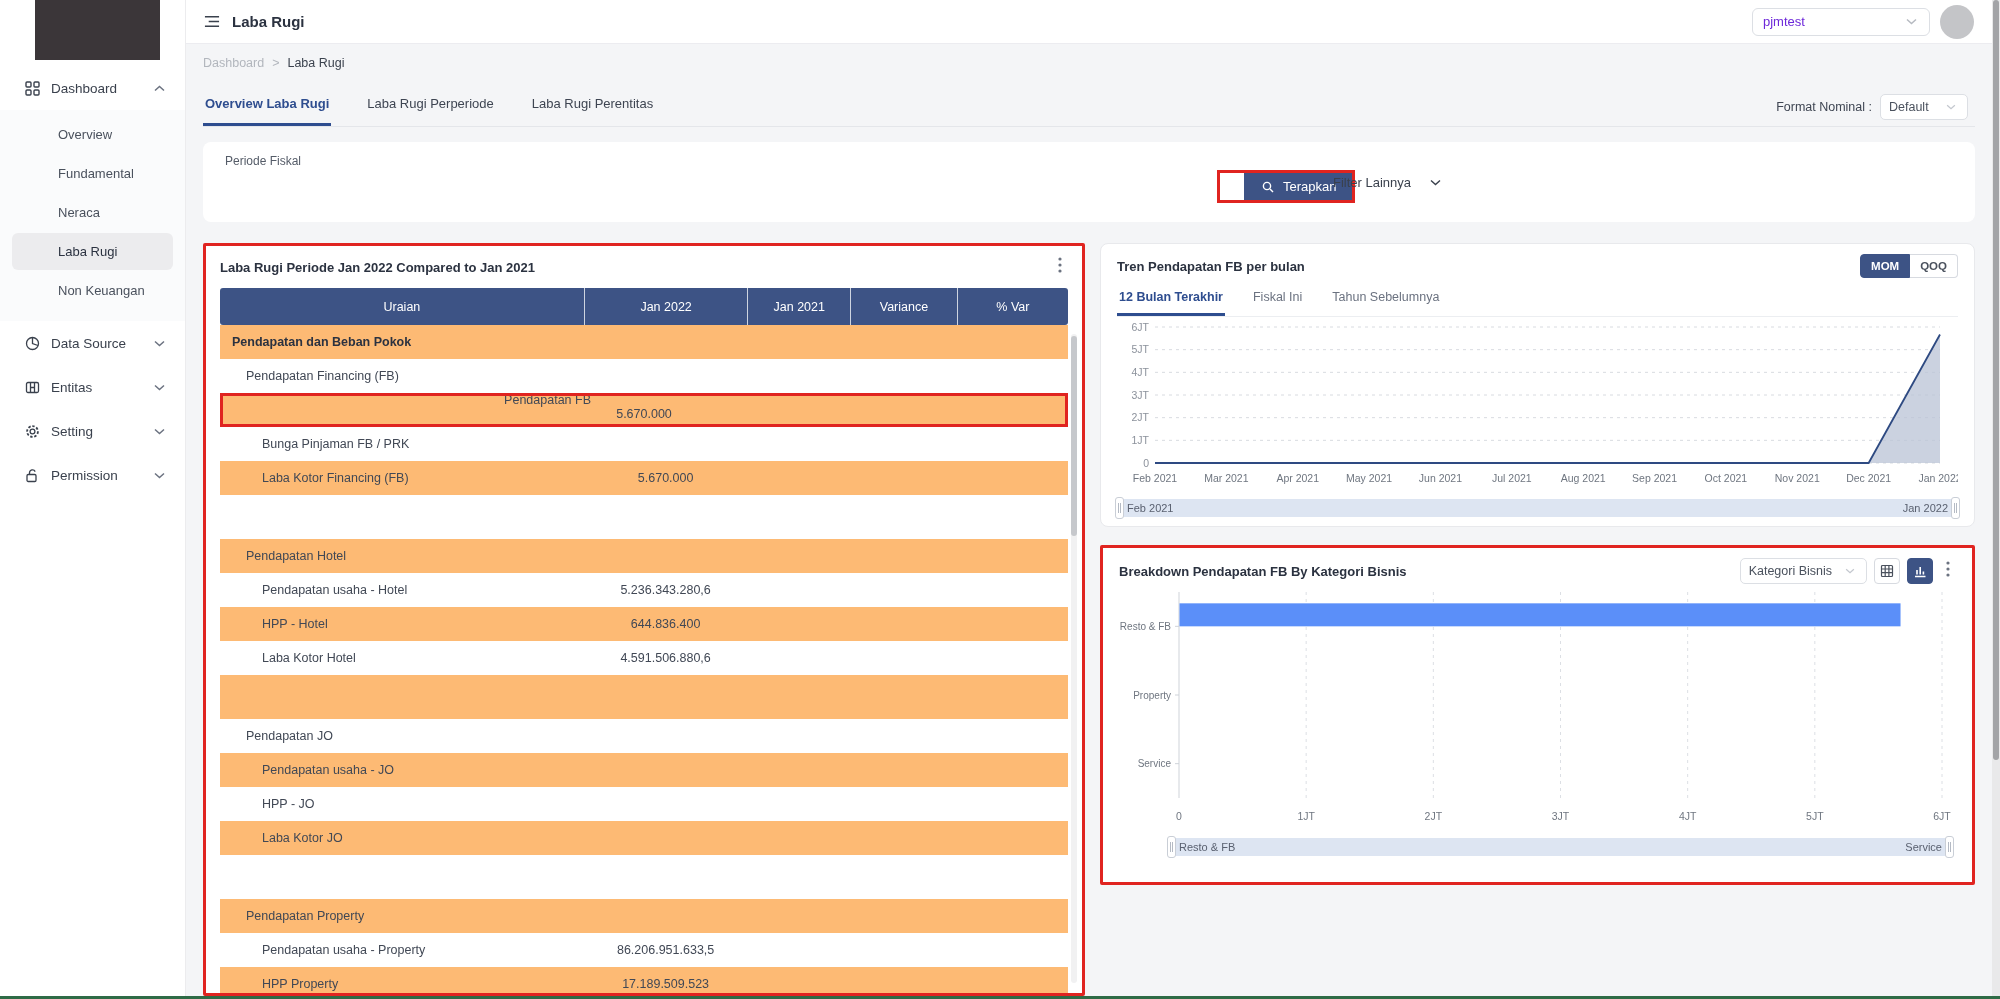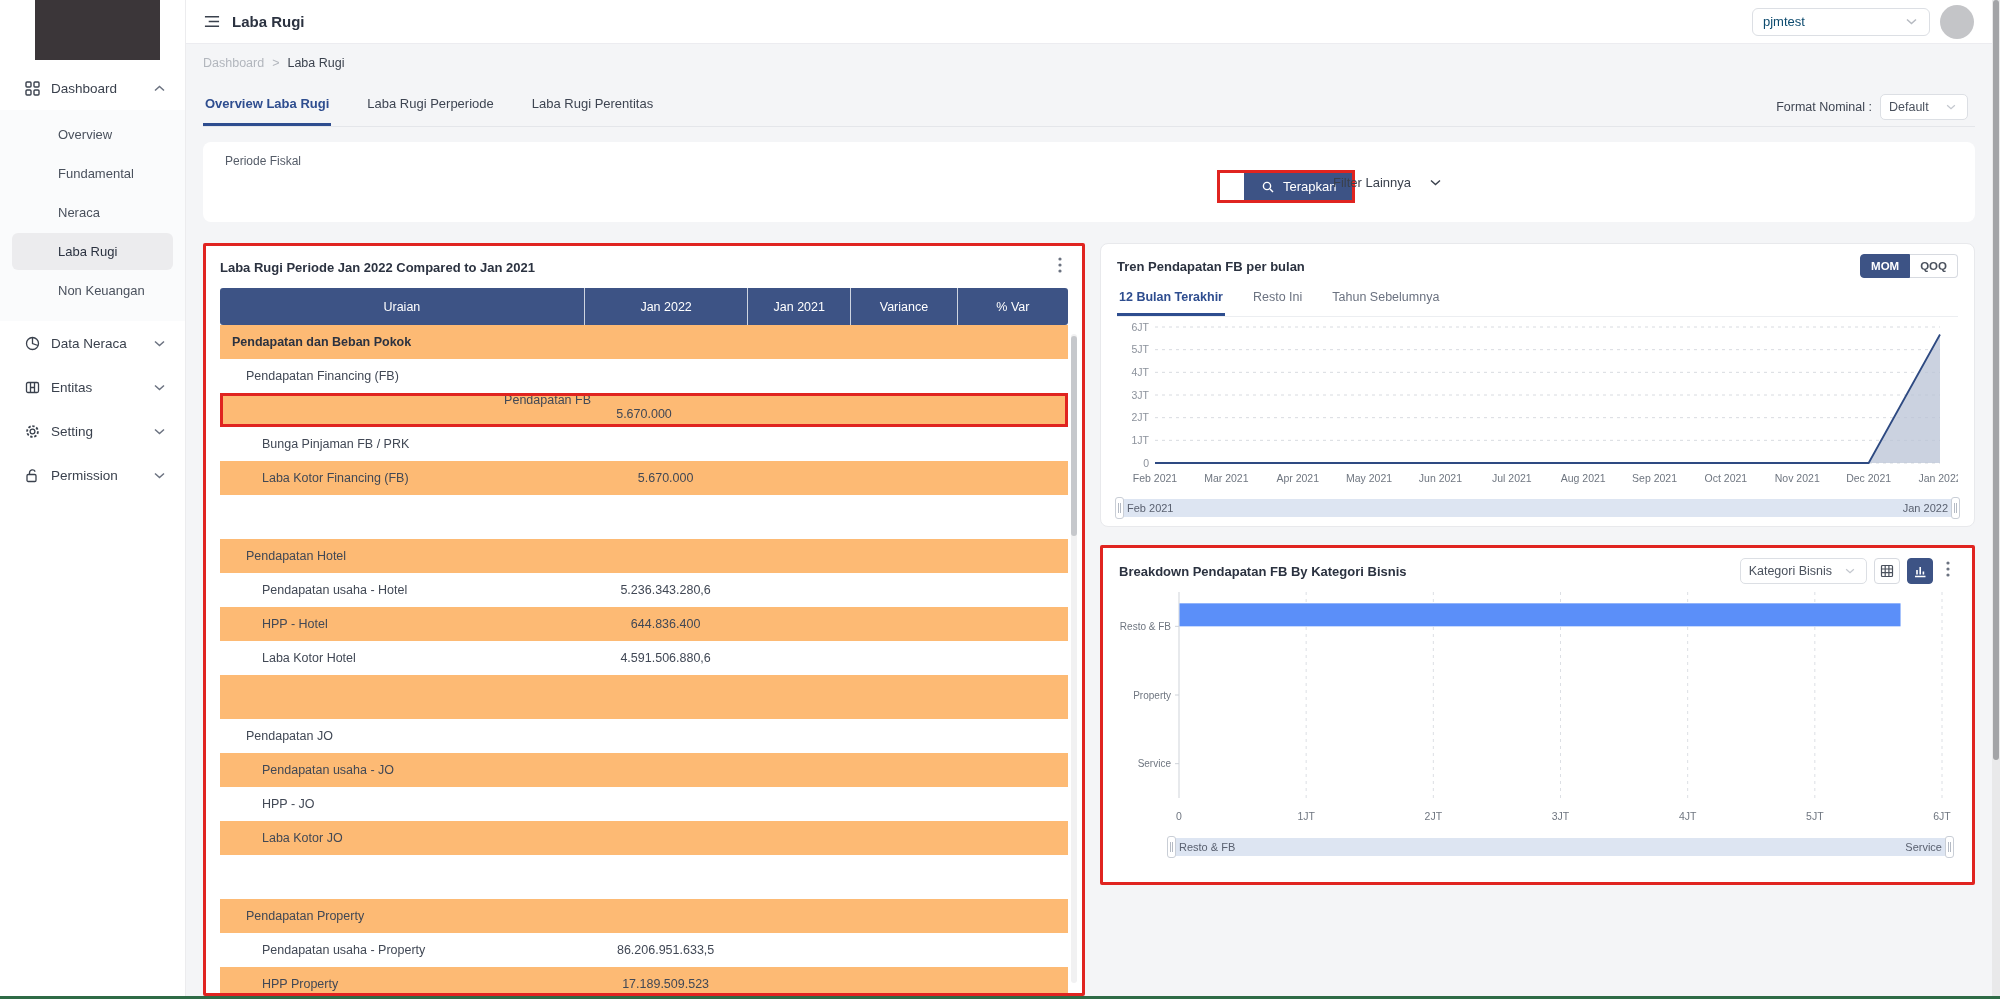--- a/index.html
+++ b/index.html
@@ -16,21 +16,21 @@
   .submenu { background:#fafbfc; padding:4px 0 10px 0; }
   .submenu-item { padding:11px 10px 11px 46px; font-size:13px; color:#4a515d; margin:2px 12px; border-radius:6px; cursor:pointer; }
   .submenu-item.active { background:#ececee; color:#2b3240; }
   .icon { display:inline-flex; align-items:center; justify-content:center; width:16px; height:16px; flex:0 0 auto; }
   .icon svg { display:block; }
 
   
   .topbar { position:absolute; left:186px; top:0; width:1806px; height:44px; background:#fff; border-bottom:1px solid #ececf0; display:flex; align-items:center; padding:0 18px; z-index:4; }
   .topbar-title { font-size:15px; font-weight:bold; color:#2b3240; margin-left:12px; }
   .topbar-right { margin-left:auto; display:flex; align-items:center; gap:10px; }
-  .user-select { width:178px; height:28px; border:1px solid #dcdfe4; border-radius:6px; display:flex; align-items:center; padding:0 10px; font-size:13px; color:#0c4a6e; background:#fff; cursor:pointer; }
+  .user-select { width:178px; height:28px; border:1px solid #dcdfe4; border-radius:6px; display:flex; align-items:center; padding:0 10px; font-size:13px; color:#6d28d9; background:#fff; cursor:pointer; }
   .user-select .chev { margin-left:auto; }
   .avatar { width:34px; height:34px; border-radius:50%; background:#c4c5c8; }
 
   
   .content { position:absolute; left:186px; top:44px; width:1806px; height:955px; background:#f4f5f7; }
   .breadcrumb { position:absolute; left:17px; top:12px; font-size:12.5px; display:flex; gap:8px; align-items:center; }
   .crumb-muted { color:#b2b6bd; cursor:pointer; }
   .crumb-sep { color:#b2b6bd; }
   .crumb-current { color:#3b424e; }
 
@@ -146,21 +146,21 @@
       <div class="submenu-item">Non Keuangan</div>
     </div>
 
     <div class="nav-item">
       <span class="icon">
         <svg width="15" height="15" viewBox="0 0 15 15" fill="none" stroke="#3a414d" stroke-width="1.3">
           <circle cx="7.5" cy="7.5" r="6"></circle>
             <path d="M7.5 1.5 V7.5 L13 9.5"></path>
         </svg>
       </span>
-      <span>Data Neraca</span>
+      <span>Data Source</span>
       <span class="icon chev">
         <svg width="11" height="7" viewBox="0 0 11 7" fill="none" stroke="#6b7280" stroke-width="1.5">
             <polyline points="1,1.5 5.5,5.5 10,1.5"></polyline>
           </svg>
       </span>
     </div>
 
     <div class="nav-item">
       <span class="icon">
         <svg width="15" height="15" viewBox="0 0 15 15" fill="none" stroke="#3a414d" stroke-width="1.3">
@@ -439,21 +439,21 @@
     <div class="trend-card">
       <div class="trend-head">
         <span class="card-title">Tren Pendapatan FB per bulan</span>
         <div class="toggle-group">
           <button class="toggle-btn active">MOM</button>
           <button class="toggle-btn">QOQ</button>
         </div>
       </div>
       <div class="trend-tabs">
         <span class="trend-tab active">12 Bulan Terakhir</span>
-        <span class="trend-tab">Resto Ini</span>
+        <span class="trend-tab">Fiskal Ini</span>
         <span class="trend-tab">Tahun Sebelumnya</span>
       </div>
       <div class="chart-wrap">
         <svg id="trend-svg" width="841" height="174" viewBox="0 0 841 174">
             <line x1="38" y1="146" x2="823" y2="146" stroke="#d8dbe0" stroke-width="1" stroke-dasharray="3 4"></line>
             <text x="32" y="149.5" text-anchor="end" font-size="10.5" fill="#8b919b">0</text>
             <line x1="38" y1="123.33333333333334" x2="823" y2="123.33333333333334" stroke="#d8dbe0" stroke-width="1" stroke-dasharray="3 4"></line>
             <text x="32" y="126.83333333333334" text-anchor="end" font-size="10.5" fill="#8b919b">1JT</text>
             <line x1="38" y1="100.66666666666667" x2="823" y2="100.66666666666667" stroke="#d8dbe0" stroke-width="1" stroke-dasharray="3 4"></line>
             <text x="32" y="104.16666666666667" text-anchor="end" font-size="10.5" fill="#8b919b">2JT</text>

